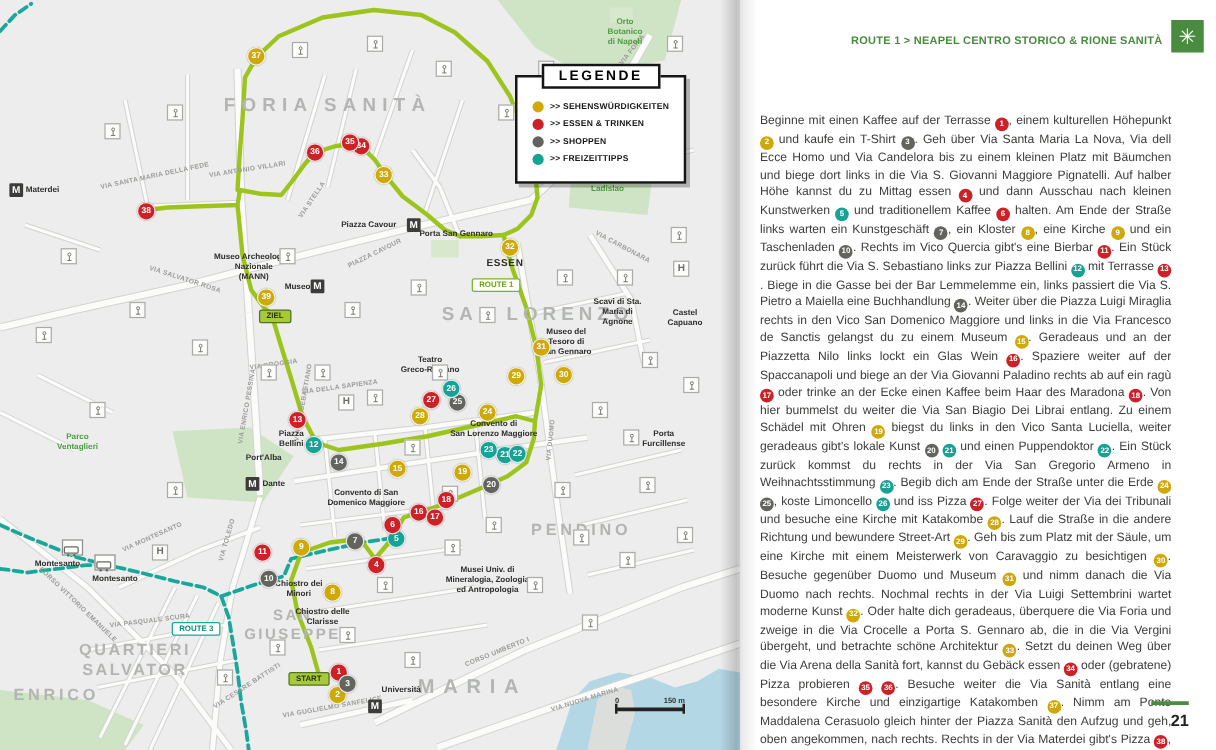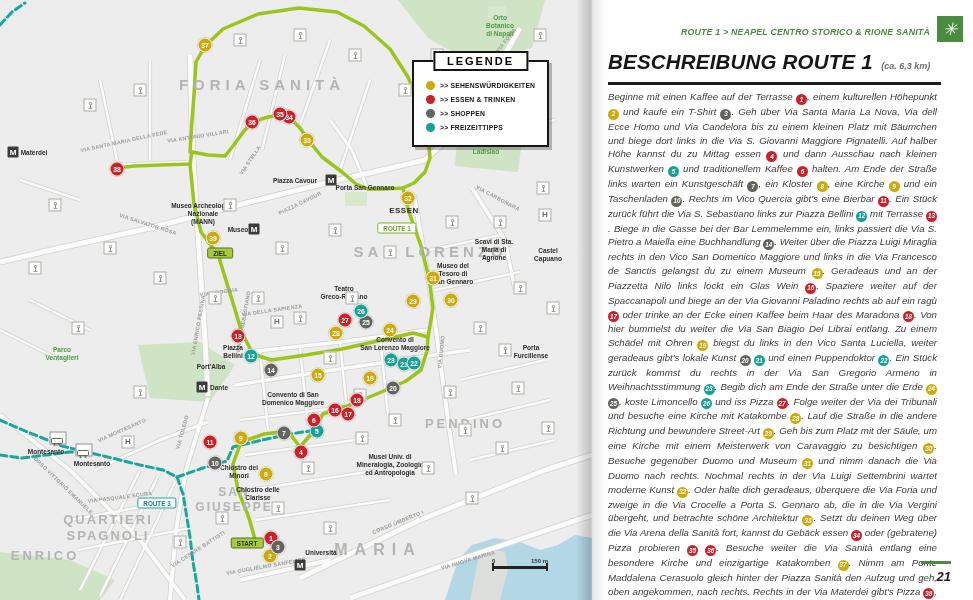--- a/index.html
+++ b/index.html
@@ -46,21 +46,21 @@
   
   .scalebar{position:absolute;left:492px;top:558px;width:56px;z-index:5;}
   .scale-nums{display:flex;justify-content:space-between;font-size:6px;color:#333;font-weight:bold;}
   .scale-line{height:2.5px;background:#222;margin-top:2px;position:relative;}
   .scale-line:before,.scale-line:after{content:"";position:absolute;top:-3px;width:2px;height:8px;background:#222;}
   .scale-line:before{left:0}.scale-line:after{right:0}
   
   .gutter{position:absolute;left:576px;top:0;width:30px;height:600px;z-index:20;pointer-events:none;
           background:linear-gradient(90deg,rgba(0,0,0,0),rgba(0,0,0,.18) 45%,rgba(0,0,0,.08) 60%,rgba(0,0,0,0));}
   
-  .text-page{position:absolute;left:592px;top:0;width:381px;height:600px;background:#fff;font-style:italic;}
+  .text-page{position:absolute;left:592px;top:0;width:381px;height:600px;background:#fff;}
   .kicker-row{position:absolute;right:10px;top:16px;display:flex;align-items:center;gap:7px;}
   .kicker{color:#4a8c3f;font-size:8.8px;font-weight:bold;letter-spacing:.2px;margin-top:6px;}
   .tile-icon{width:26px;height:26px;background:#4a8c3f;color:#fff;display:flex;align-items:center;
              justify-content:center;font-size:17px;}
   .title-block{position:absolute;left:16px;top:50px;width:333px;border-bottom:3.5px solid #1d1d1b;padding-bottom:8px;}
   .title{display:inline;color:#161614;font-size:20.5px;font-weight:bold;letter-spacing:.2px;}
   .subtitle{display:inline;color:#6e6e6a;font-size:9px;font-weight:bold;margin-left:4px;}
   .bodytext{position:absolute;left:16px;top:90px;width:329px;font-size:9.7px;line-height:13.75px;
             color:#3c3c3a;text-align:justify;}
   .ib{display:inline-flex;width:11px;height:11px;border-radius:50%;color:#fff;font-size:6.3px;font-weight:bold;
@@ -240,21 +240,21 @@
         <polyline points="190,152 192,120 194,95 196,62 205,46 223,29 258,14 299,8 337,12 364,26 390,49 408,77 420,106 428,136 430,158 425,172 414,183 403,188"></polyline>
         <polyline points="190,164 194,204 201,232 212,247 218,252"></polyline>
       </g>
     </svg>
 
     <div id="biglabels">
         <div class="biglab" style="left: 262px; top: 85px; font-size: 15px; letter-spacing: 5px;">FORIA SANITÀ</div>
         <div class="biglab" style="left: 430px; top: 252px; font-size: 15px; letter-spacing: 4px;">SAN LORENZO</div>
         <div class="biglab" style="left: 465px; top: 424px; font-size: 13px; letter-spacing: 3px;">PENDINO</div>
         <div class="biglab" style="left: 108px; top: 528px; font-size: 13px; letter-spacing: 2px;">QUARTIERI
-SPAGNOLI</div>
+SALVATOR</div>
         <div class="biglab" style="left: 234px; top: 500px; font-size: 12px; letter-spacing: 2px;">SAN
 GIUSEPPE</div>
         <div class="biglab" style="left: 45px; top: 556px; font-size: 13px; letter-spacing: 3px;">ENRICO</div>
         <div class="biglab" style="left: 378px; top: 550px; font-size: 16px; letter-spacing: 7px;">MARIA</div>
       </div>
     <div id="streetlabels">
         <div class="street" style="left: 506px; top: 40px; transform: translate(-50%, -50%) rotate(-52deg);">VIA FORIA</div>
         <div class="street" style="left: 148px; top: 224px; transform: translate(-50%, -50%) rotate(18deg);">VIA SALVATOR ROSA</div>
         <div class="street" style="left: 300px; top: 203px; transform: translate(-50%, -50%) rotate(-26deg);">PIAZZA CAVOUR</div>
         <div class="street" style="left: 498px; top: 198px; transform: translate(-50%, -50%) rotate(28deg);">VIA CARBONARA</div>
@@ -693,24 +693,20 @@
       </div>
       <div class="scale-line"></div>
     </div>
   </div>
 
   <div class="text-page">
     <div class="kicker-row">
       <div class="kicker">ROUTE 1 &gt; NEAPEL CENTRO STORICO &amp; RIONE SANITÀ</div>
       <div class="tile-icon">✳</div>
     </div>
-    <div class="title-block">
-      <span class="title">BESCHREIBUNG ROUTE 1</span>
-      <span class="subtitle">(ca. 6,3 km)</span>
-    </div>
     <div class="bodytext" id="bodytext">Beginne mit einen Kaffee auf der Terrasse <span class="ib" style="background: rgb(204, 33, 39);">1</span>, einem kulturellen Höhepunkt <span class="ib" style="background: rgb(207, 169, 10);">2</span> und kaufe ein T-Shirt <span class="ib" style="background: rgb(100, 100, 95);">3</span>. Geh über Via Santa Maria La Nova, Via dell Ecce Homo und Via Candelora bis zu einem kleinen Platz mit Bäumchen und biege dort links in die Via S. Giovanni Maggiore Pignatelli. Auf halber Höhe kannst du zu Mittag essen <span class="ib" style="background: rgb(204, 33, 39);">4</span> und dann Ausschau nach kleinen Kunstwerken <span class="ib" style="background: rgb(24, 162, 150);">5</span> und traditionellem Kaffee <span class="ib" style="background: rgb(204, 33, 39);">6</span> halten. Am Ende der Straße links warten ein Kunstgeschäft <span class="ib" style="background: rgb(100, 100, 95);">7</span>, ein Kloster <span class="ib" style="background: rgb(207, 169, 10);">8</span>, eine Kirche <span class="ib" style="background: rgb(207, 169, 10);">9</span> und ein Taschenladen <span class="ib" style="background: rgb(100, 100, 95);">10</span>. Rechts im Vico Quercia gibt's eine Bierbar <span class="ib" style="background: rgb(204, 33, 39);">11</span>. Ein Stück zurück führt die Via S. Sebastiano links zur Piazza Bellini <span class="ib" style="background: rgb(24, 162, 150);">12</span> mit Terrasse <span class="ib" style="background: rgb(204, 33, 39);">13</span>. Biege in die Gasse bei der Bar Lemmelemme ein, links passiert die Via S. Pietro a Maiella eine Buchhandlung <span class="ib" style="background: rgb(100, 100, 95);">14</span>. Weiter über die Piazza Luigi Miraglia rechts in den Vico San Domenico Maggiore und links in die Via Francesco de Sanctis gelangst du zu einem Museum <span class="ib" style="background: rgb(207, 169, 10);">15</span>. Geradeaus und an der Piazzetta Nilo links lockt ein Glas Wein <span class="ib" style="background: rgb(204, 33, 39);">16</span>. Spaziere weiter auf der Spaccanapoli und biege an der Via Giovanni Paladino rechts ab auf ein ragù <span class="ib" style="background: rgb(204, 33, 39);">17</span> oder trinke an der Ecke einen Kaffee beim Haar des Maradona <span class="ib" style="background: rgb(204, 33, 39);">18</span>. Von hier bummelst du weiter die Via San Biagio Dei Librai entlang. Zu einem Schädel mit Ohren <span class="ib" style="background: rgb(207, 169, 10);">19</span> biegst du links in den Vico Santa Luciella, weiter geradeaus gibt's lokale Kunst <span class="ib" style="background: rgb(100, 100, 95);">20</span> <span class="ib" style="background: rgb(24, 162, 150);">21</span> und einen Puppendoktor <span class="ib" style="background: rgb(24, 162, 150);">22</span>. Ein Stück zurück kommst du rechts in der Via San Gregorio Armeno in Weihnachtsstimmung <span class="ib" style="background: rgb(24, 162, 150);">23</span>. Begib dich am Ende der Straße unter die Erde <span class="ib" style="background: rgb(207, 169, 10);">24</span> <span class="ib" style="background: rgb(100, 100, 95);">25</span>, koste Limoncello <span class="ib" style="background: rgb(24, 162, 150);">26</span> und iss Pizza <span class="ib" style="background: rgb(204, 33, 39);">27</span>. Folge weiter der Via dei Tribunali und besuche eine Kirche mit Katakombe <span class="ib" style="background: rgb(207, 169, 10);">28</span>. Lauf die Straße in die andere Richtung und bewundere Street-Art <span class="ib" style="background: rgb(207, 169, 10);">29</span>. Geh bis zum Platz mit der Säule, um eine Kirche mit einem Meisterwerk von Caravaggio zu besichtigen <span class="ib" style="background: rgb(207, 169, 10);">30</span>. Besuche gegenüber Duomo und Museum <span class="ib" style="background: rgb(207, 169, 10);">31</span> und nimm danach die Via Duomo nach rechts. Nochmal rechts in der Via Luigi Settembrini wartet moderne Kunst <span class="ib" style="background: rgb(207, 169, 10);">32</span>. Oder halte dich geradeaus, überquere die Via Foria und zweige in die Via Crocelle a Porta S. Gennaro ab, die in die Via Vergini übergeht, und betrachte schöne Architektur <span class="ib" style="background: rgb(207, 169, 10);">33</span>. Setzt du deinen Weg über die Via Arena della Sanità fort, kannst du Gebäck essen <span class="ib" style="background: rgb(204, 33, 39);">34</span> oder (gebratene) Pizza probieren <span class="ib" style="background: rgb(204, 33, 39);">35</span> <span class="ib" style="background: rgb(204, 33, 39);">36</span>. Besuche weiter die Via Sanità entlang eine besondere Kirche und einzigartige Katakomben <span class="ib" style="background: rgb(207, 169, 10);">37</span>. Nimm am Ponte Maddalena Cerasuolo gleich hinter der Piazza Sanità den Aufzug und geh, oben angekommen, nach rechts. Rechts in der Via Materdei gibt's Pizza <span class="ib" style="background: rgb(204, 33, 39);">38</span>, geradeaus auf der Via Santa Teresa degli Scalzi landest du schließlich beim Archäologischen Museum .</div>
     <div class="pagenum">
       <div class="bar"></div>
       <div class="num">21</div>
     </div>
   </div>
 
   <div class="gutter"></div>
 </div>
 

